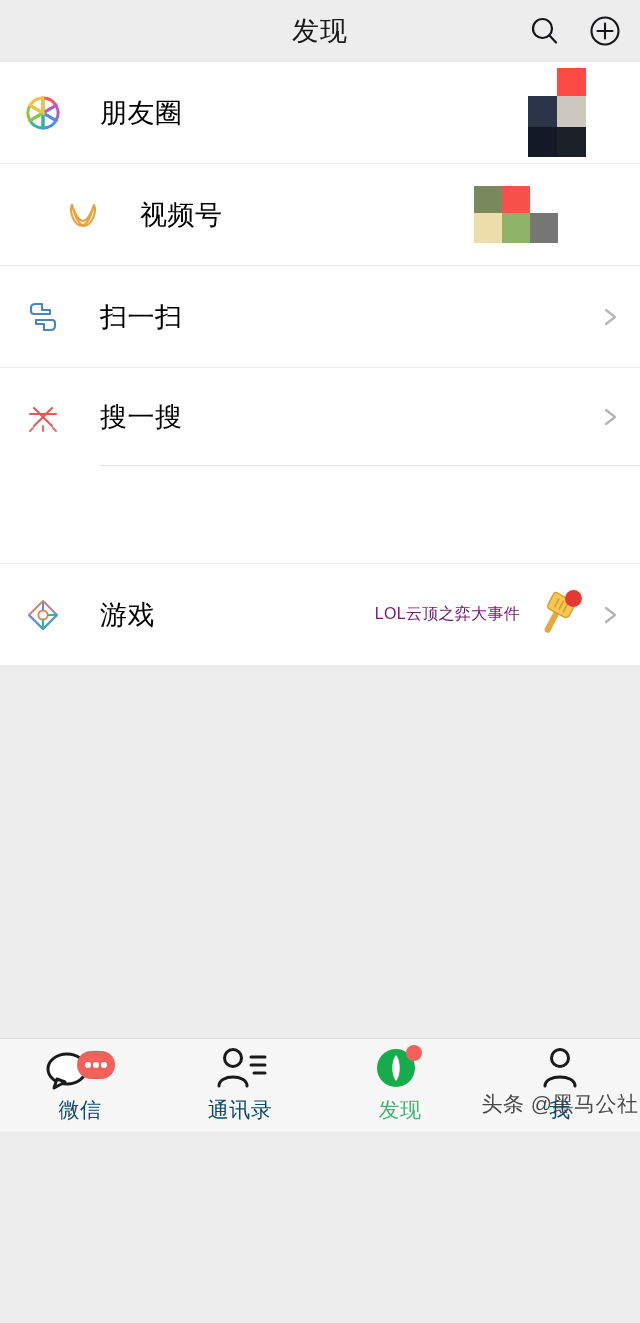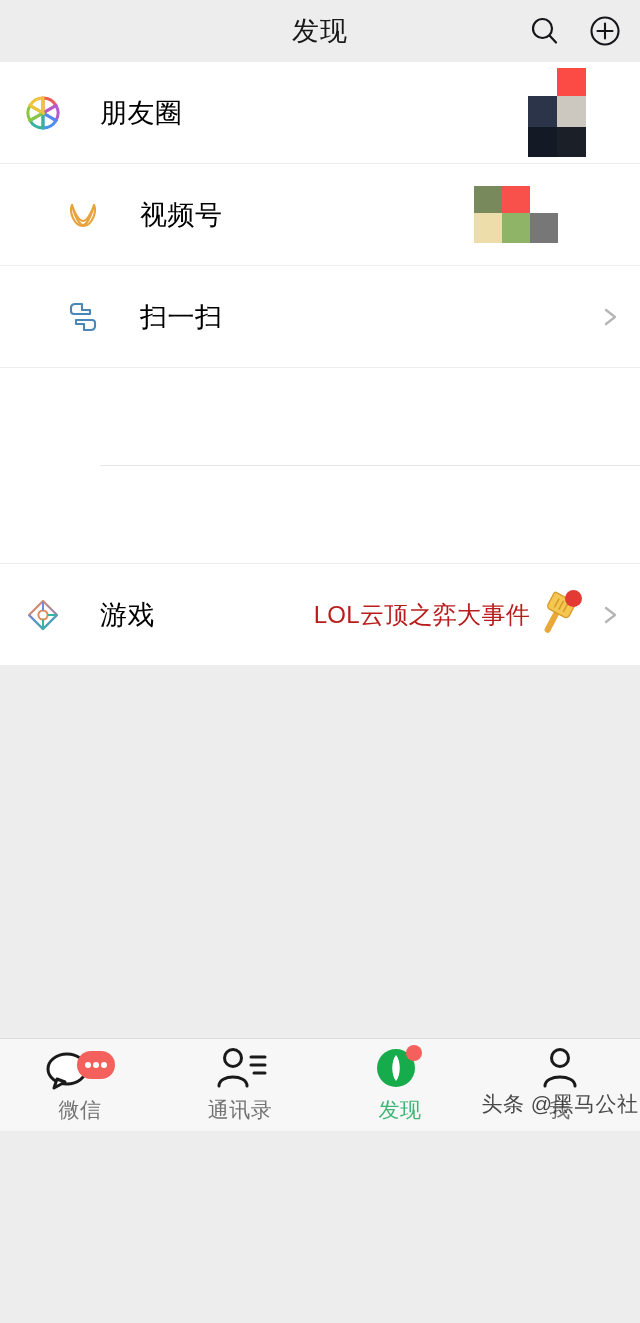--- a/index.html
+++ b/index.html
@@ -55,22 +55,22 @@
     white-space: nowrap;
   }
   .reddot {
     display: inline-block;
     width: 14px; height: 14px; border-radius: 50%;
     background: #fa5151;
     margin-left: 14px; vertical-align: 6px;
   }
   .row-spacer { flex: 1 1 auto; }
   .row-sub {
-    font-size: 24px; color: #b91c1c; letter-spacing: 0.3px;
-    white-space: nowrap; margin-right: 0;
+    font-size: 16px; color: #701a75; letter-spacing: 0.3px;
+    white-space: nowrap; margin-right: 10px;
   }
   .chevron { width: 22px; height: 34px; flex: 0 0 22px; margin-left: 12px; }
   .inner-divider {
     position: absolute; left: 100px; right: 0; height: 1px;
     background: #e6e6e6;
   }
 
   
   .thumb { position: absolute; }
   .tcell { position: absolute; }
@@ -92,21 +92,21 @@
     border-top: 1px solid #dcdcdc;
     display: flex;
   }
   .tab {
     flex: 1 1 25%;
     display: flex; flex-direction: column;
     align-items: center; justify-content: center;
     position: relative;
   }
   .tab-ico { position: relative; height: 44px; display: flex; align-items: center; justify-content: center; }
-  .tab-label { font-size: 21px; color: #737373; margin-top: 6px; letter-spacing: 0.5px; }
+  .tab-label { font-size: 21px; color: #0c4a6e; margin-top: 6px; letter-spacing: 0.5px; }
   .tab-label.active { color: #3eb575; }
   .watermark {
     position: absolute; left: 50%; transform: translateX(-50%);
     bottom: 13px;
     font-size: 21px; color: #3a3a3a; white-space: nowrap;
     letter-spacing: 0.5px;
     opacity: 0.92;
   }
 </style>
 </head>
@@ -174,21 +174,21 @@
     </div>
     <div class="thumb" style="left:474px; top:22px; width:84px; height:57px;">
       <span class="tcell" style="left:0;  top:0;  width:28px; height:27px; background:#788a5c;"></span>
       <span class="tcell" style="left:28px; top:0;  width:28px; height:27px; background:#f8504b;"></span>
       <span class="tcell" style="left:0;  top:27px; width:28px; height:30px; background:#ecddab;"></span>
       <span class="tcell" style="left:28px; top:27px; width:28px; height:30px; background:#8fb367;"></span>
       <span class="tcell" style="left:56px; top:27px; width:28px; height:30px; background:#777777;"></span>
     </div>
   </div>
 
-  <div class="section" style="top:266px; height:101px;padding-left:40px;">
+  <div class="section" style="top:266px; height:101px;">
     <div class="row">
       <span class="row-icon">
         <svg viewBox="0 0 44 44" width="44" height="44">
           <g fill="none" stroke="#4a86b8" stroke-width="2.1" stroke-linejoin="round" stroke-linecap="round">
             <path d="M10 13 C10 10.5, 12 9, 14.5 9 L21 9 L21 15 L29 15 L29 19 L13 19 C11 19, 10 17.5, 10 16 Z"></path>
             <path d="M34 31 C34 33.5, 32 35, 29.5 35 L23 35 L23 29 L15 29 L15 25 L31 25 C33 25, 34 26.5, 34 28 Z"></path>
           </g>
         </svg>
       </span>
       <span class="row-label">扫一扫</span>
@@ -196,20 +196,41 @@
       <span class="chevron">
         <svg viewBox="0 0 22 34" width="22" height="34">
           <polyline points="6,10 15,17 6,24" fill="none" stroke="#b6b6b6" stroke-width="2.4" stroke-linecap="round" stroke-linejoin="round"></polyline>
         </svg>
       </span>
     </div>
   </div>
 
   <div class="section" style="top:368px; height:195px;">
     <div class="inner-divider" style="top:97px;"></div>
+    <div class="row" style="height:98px;">
+      <span class="row-icon">
+        <svg viewBox="0 0 44 44" width="44" height="44">
+          <g stroke="#e05a5a" stroke-width="2.1" stroke-linecap="round">
+            <line x1="13" y1="13" x2="31" y2="31"></line>
+            <line x1="31" y1="13" x2="13" y2="31"></line>
+            <line x1="9" y1="19" x2="35" y2="19"></line>
+            <line x1="12" y1="33" x2="9" y2="36" opacity="0.85"></line>
+            <line x1="32" y1="33" x2="35" y2="36" opacity="0.85"></line>
+            <line x1="22" y1="31" x2="22" y2="36" opacity="0.85"></line>
+          </g>
+        </svg>
+      </span>
+      <span class="row-label">搜一搜</span>
+      <span class="row-spacer"></span>
+      <span class="chevron">
+        <svg viewBox="0 0 22 34" width="22" height="34">
+          <polyline points="6,10 15,17 6,24" fill="none" stroke="#b6b6b6" stroke-width="2.4" stroke-linecap="round" stroke-linejoin="round"></polyline>
+        </svg>
+      </span>
+    </div>
   </div>
 
   <div class="section" style="top:564px; height:101px;">
     <div class="row">
       <span class="row-icon">
         <svg viewBox="0 0 44 44" width="44" height="44">
           <defs>
             <linearGradient id="gmA" x1="0" y1="0" x2="1" y2="1">
               <stop offset="0" stop-color="#f08a4b"></stop>
                 <stop offset="1" stop-color="#6e8ae0"></stop>

